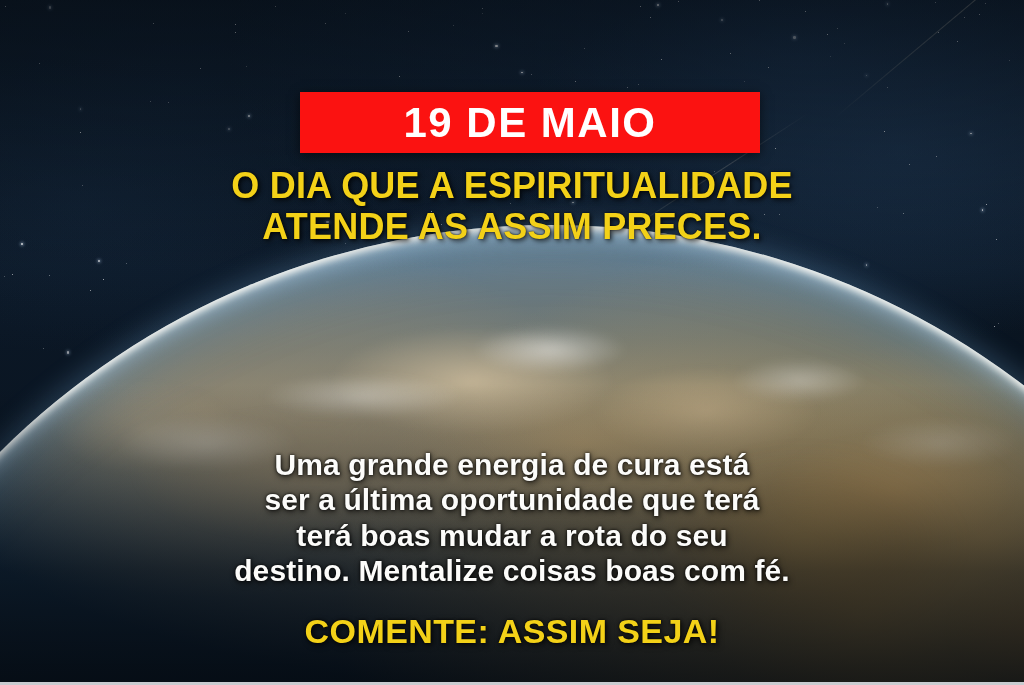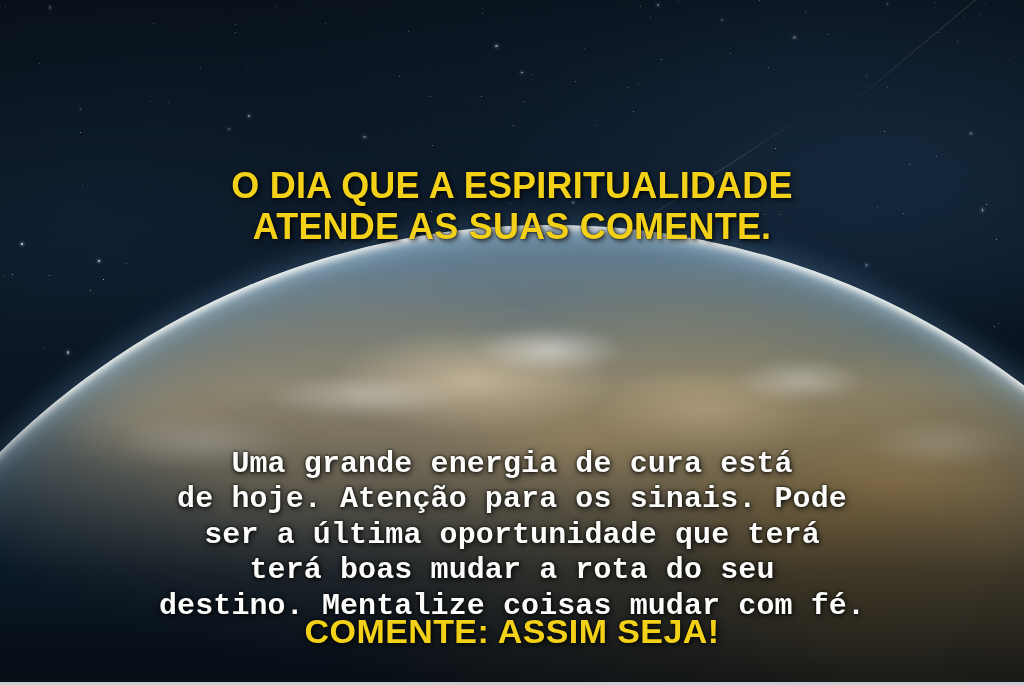--- a/index.html
+++ b/index.html
@@ -209,21 +209,21 @@
     color:#FCFCFA;
     font-size:30px;
     font-weight:bold;
     line-height:1.18;
     letter-spacing:0.1px;
     text-shadow:
       0 0 3px rgba(0,0,0,0.92),
       1px 2px 6px rgba(0,0,0,0.80);
     font-family:"Liberation Sans", sans-serif;
   }
-  .body-copy .bc-line { display:block; white-space:nowrap;font-family:Liberation Mono, monospace; }
+  .body-copy .bc-line { display:block; white-space:nowrap; }
 
   
   .cta {
     position:absolute;
     left:0; right:0; top:613px;
     text-align:center;
     color:#F3D118;
     font-size:34px;
     font-weight:bold;
     letter-spacing:0.4px;
@@ -383,32 +383,34 @@
   <div class="earth-wrap">
     <div class="earth-body"></div>
   </div>
   <div class="limb"></div>
   <div class="warm-glow"></div>
   <div class="top-shade"></div>
   <div class="bottom-shade"></div>
 
   <div class="content">
 
+    <div class="date-banner">
+      <span>19 DE MAIO</span>
+    </div>
 
     <div class="headline">
       <span class="hl-line">O DIA QUE A ESPIRITUALIDADE</span>
-      <span class="hl-line">ATENDE AS SUAS COMENTE.</span>
+      <span class="hl-line">ATENDE AS ASSIM PRECES.</span>
     </div>
 
     <div class="body-copy">
       <span class="bc-line">Uma grande energia de cura está</span>
-      <span class="bc-line">de hoje. Atenção para os sinais. Pode</span>
       <span class="bc-line">ser a última oportunidade que terá</span>
       <span class="bc-line">terá boas mudar a rota do seu</span>
-      <span class="bc-line">destino. Mentalize coisas mudar com fé.</span>
+      <span class="bc-line">destino. Mentalize coisas boas com fé.</span>
     </div>
 
     <div class="cta">COMENTE: ASSIM SEJA!</div>
 
   </div>
 
   <div class="bottom-strip"></div>
 </div>
 
 </body></html>

